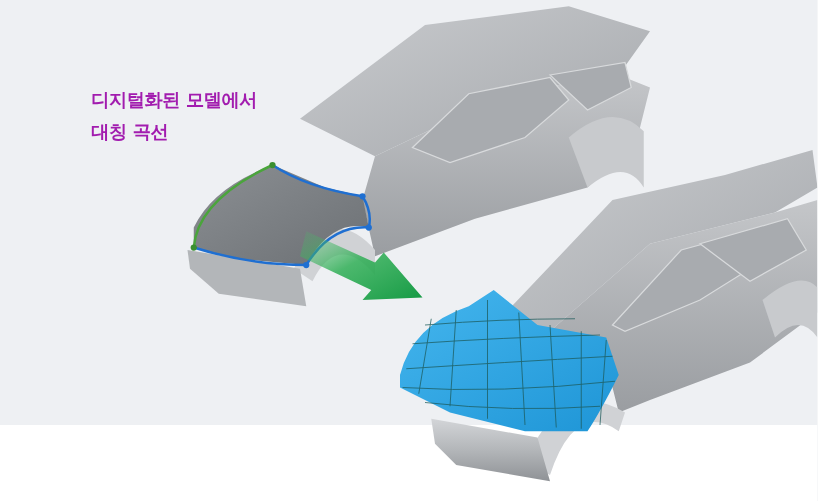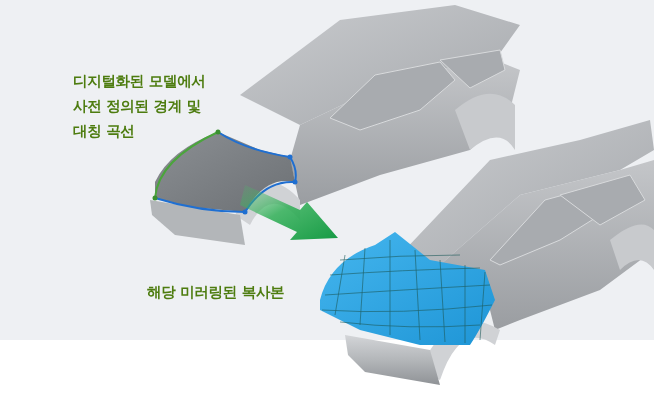--- a/index.html
+++ b/index.html
@@ -1,19 +1,19 @@
 <!DOCTYPE html>
 <html><head>
 <meta charset="utf-8">
 <style>
   html, body { margin: 0; padding: 0; }
   body { width: 654px; height: 401px; position: relative; overflow: hidden; background: #ffffff; font-family: "DejaVu Sans", "Liberation Sans", sans-serif; }
   .bg-top { position: absolute; left: 0; top: 0; width: 654px; height: 340px; background: #eef0f3; }
   .illustration { position: absolute; left: 0; top: 0; width: 654px; height: 401px; }
-  .caption { position: absolute; color: #4d7c0f; font-size: 14.5px; font-weight: bold; line-height: 25px; letter-spacing: -0.3px; }
+  .caption { position: absolute; color: #a21caf; font-size: 14.5px; font-weight: bold; line-height: 25px; letter-spacing: -0.3px; }
   .caption span { display: block; white-space: nowrap; }
   .caption-1 { left: 73px; top: 69px; }
   .caption-2 { left: 147px; top: 280px; }
 </style>
 </head>
 <body>
 
 <div class="bg-top"></div>
 
 <svg class="illustration" viewBox="0 0 654 401" xmlns="http://www.w3.org/2000/svg">
@@ -106,19 +106,17 @@
       <path d="M415 250 L420 340"></path>
       <path d="M440 260 L445 342"></path>
       <path d="M465 265 L465 343"></path>
       <path d="M485 272 L480 340"></path>
     </g>
   </g>
 </svg>
 
 <div class="caption caption-1">
   <span>디지털화된 모델에서</span>
-  <span>사전 정의된 경계 및</span>
   <span>대칭 곡선</span>
 </div>
 
 <div class="caption caption-2">
-  <span>해당 미러링된 복사본</span>
 </div>
 
 </body></html>

